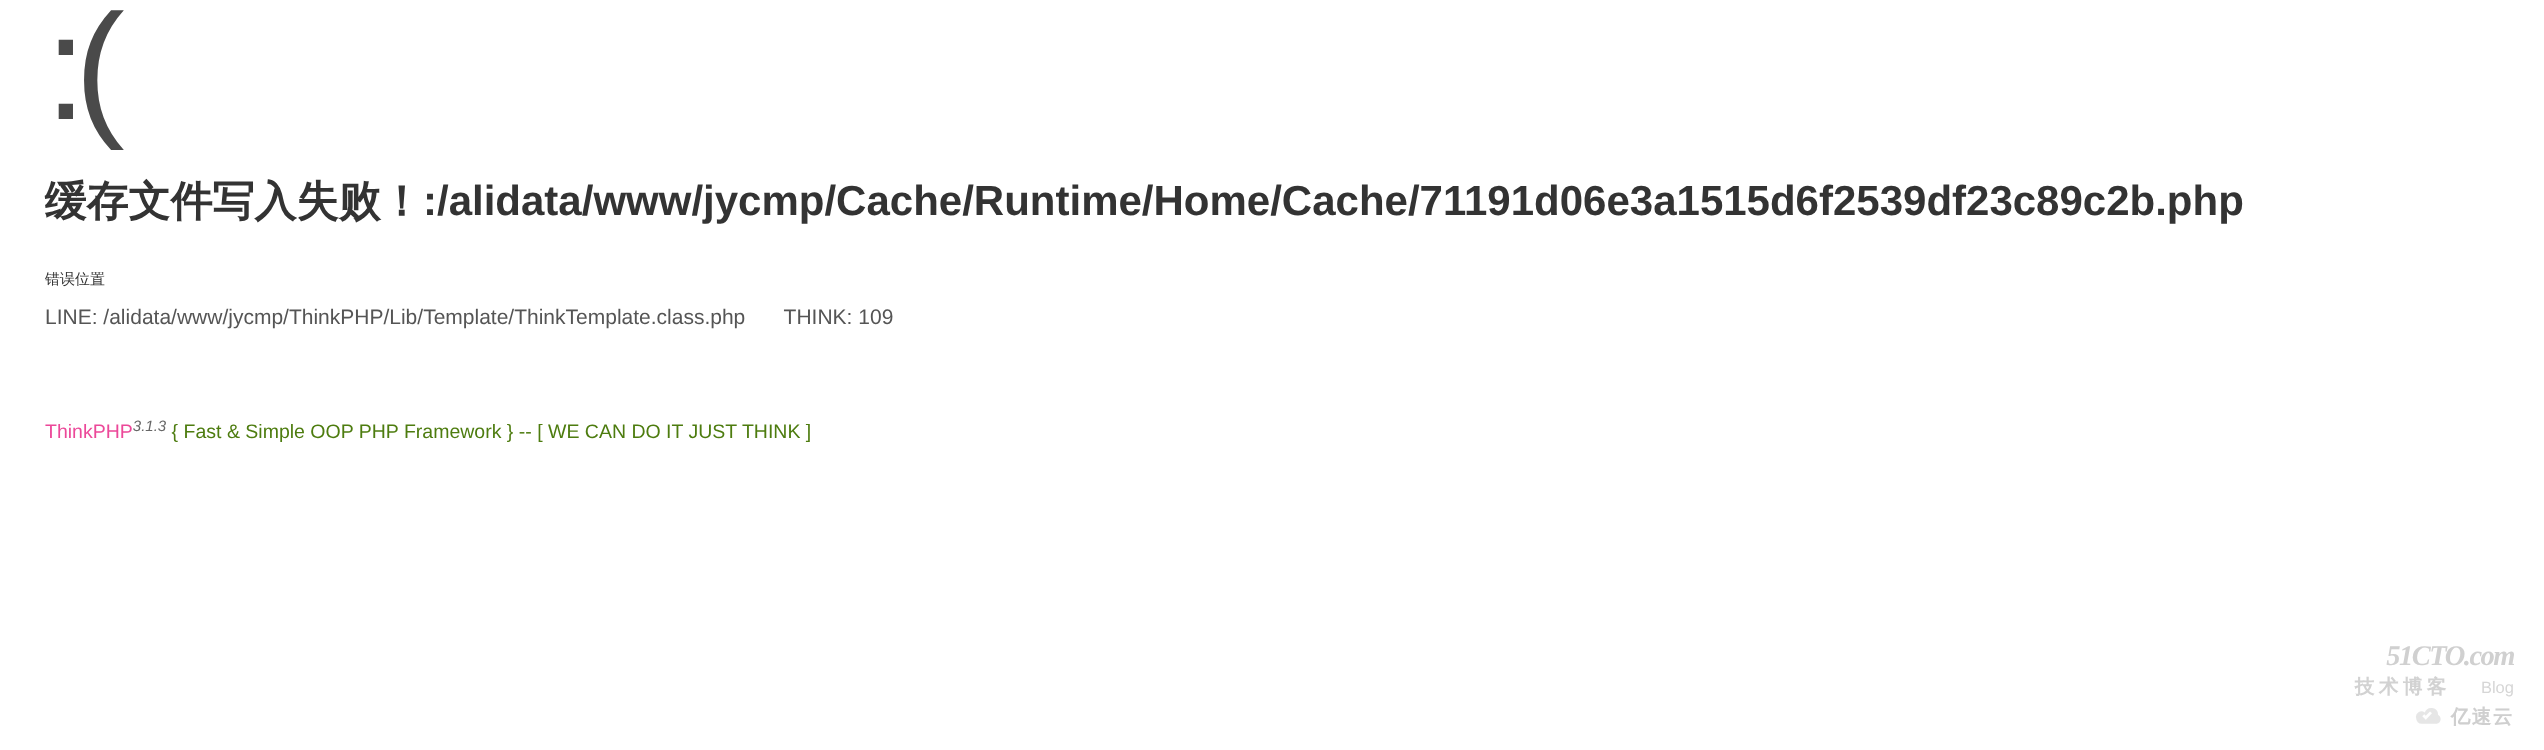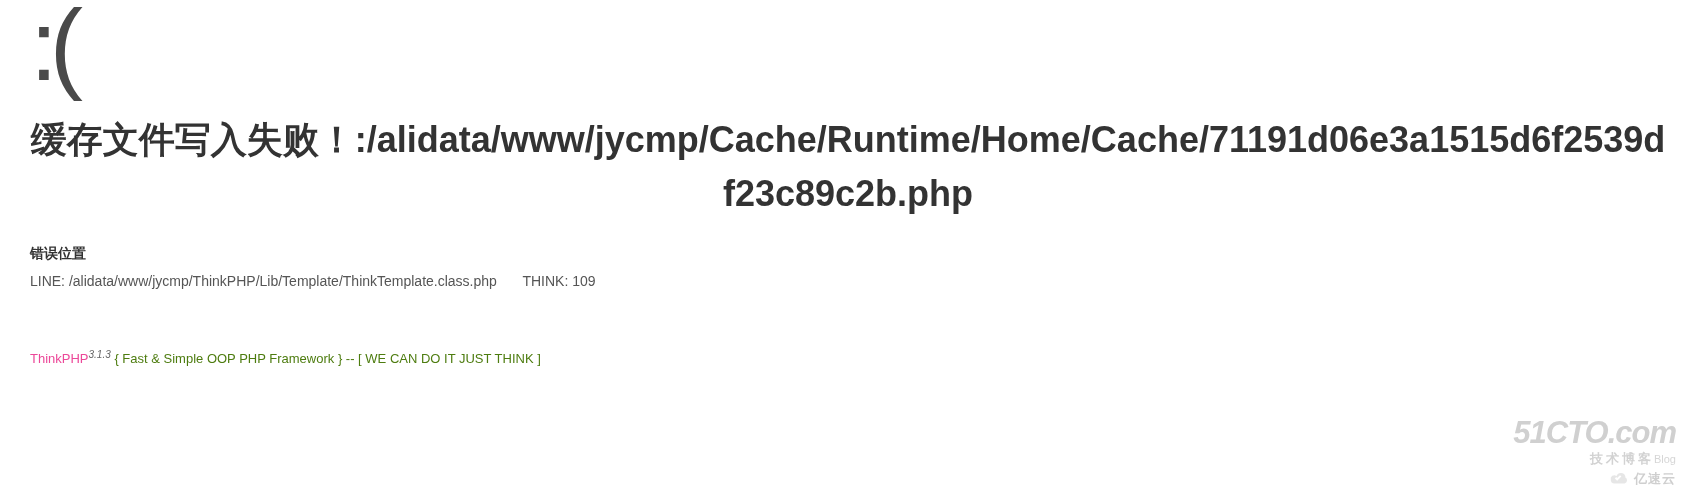--- a/index.html
+++ b/index.html
@@ -19,32 +19,31 @@
     .sad-face {
       font-family: "Century Gothic", Arial, sans-serif;
       font-size: 100px;
       font-weight: normal;
       color: #4a4a4a;
       line-height: 1;
       margin-top: -5px;
       letter-spacing: -8px;
     }
     .error-title {
-      font-size: 36px;
+      font-size: 28px;
       font-weight: bold;
       color: #333;
       line-height: 1.5;
       margin-top: 18px;
       word-break: break-all;
       max-width: 1640px;
-      text-align: center;
     }
     .error-location-heading {
-      font-size: 14px;
-      font-weight: bold;
+      font-size: 10px;
+      font-weight: normal;
       color: #333;
       margin-top: 24px;
     }
     .error-location-line {
       font-size: 14px;
       color: #555;
       margin-top: 10px;
       font-family: "Century Gothic", Arial, sans-serif;
     }
     .error-location-line .label {
@@ -74,41 +73,41 @@
       margin-top: 28px;
     }
     .watermark {
       position: absolute;
       right: 20px;
       bottom: 10px;
       text-align: right;
       pointer-events: none;
     }
     .watermark .line1 {
-      font-family: Liberation Sans, sans-serif;
-      font-size: 31px;
+      font-family: Liberation Serif, serif;
+      font-size: 19px;
       font-weight: bold;
       font-style: italic;
       color: #d0d0d0;
       letter-spacing: -1px;
       line-height: 1;
     }
     .watermark .line2 {
       font-size: 13px;
       color: #d2d2d2;
       font-weight: bold;
       margin-top: 2px;
       letter-spacing: 3px;
     }
     .watermark .line2 .blog {
       font-size: 11px;
       color: #d6d6d6;
       font-weight: normal;
       letter-spacing: 0;
-      margin-left: 0;
+      margin-left: 20px;
     }
     .watermark .line3 {
       display: flex;
       justify-content: flex-end;
       gap: 4px;
       margin-top: 2px;
     }
     .watermark .cloud-icon svg {
       width: 22px;
       height: 16px;

